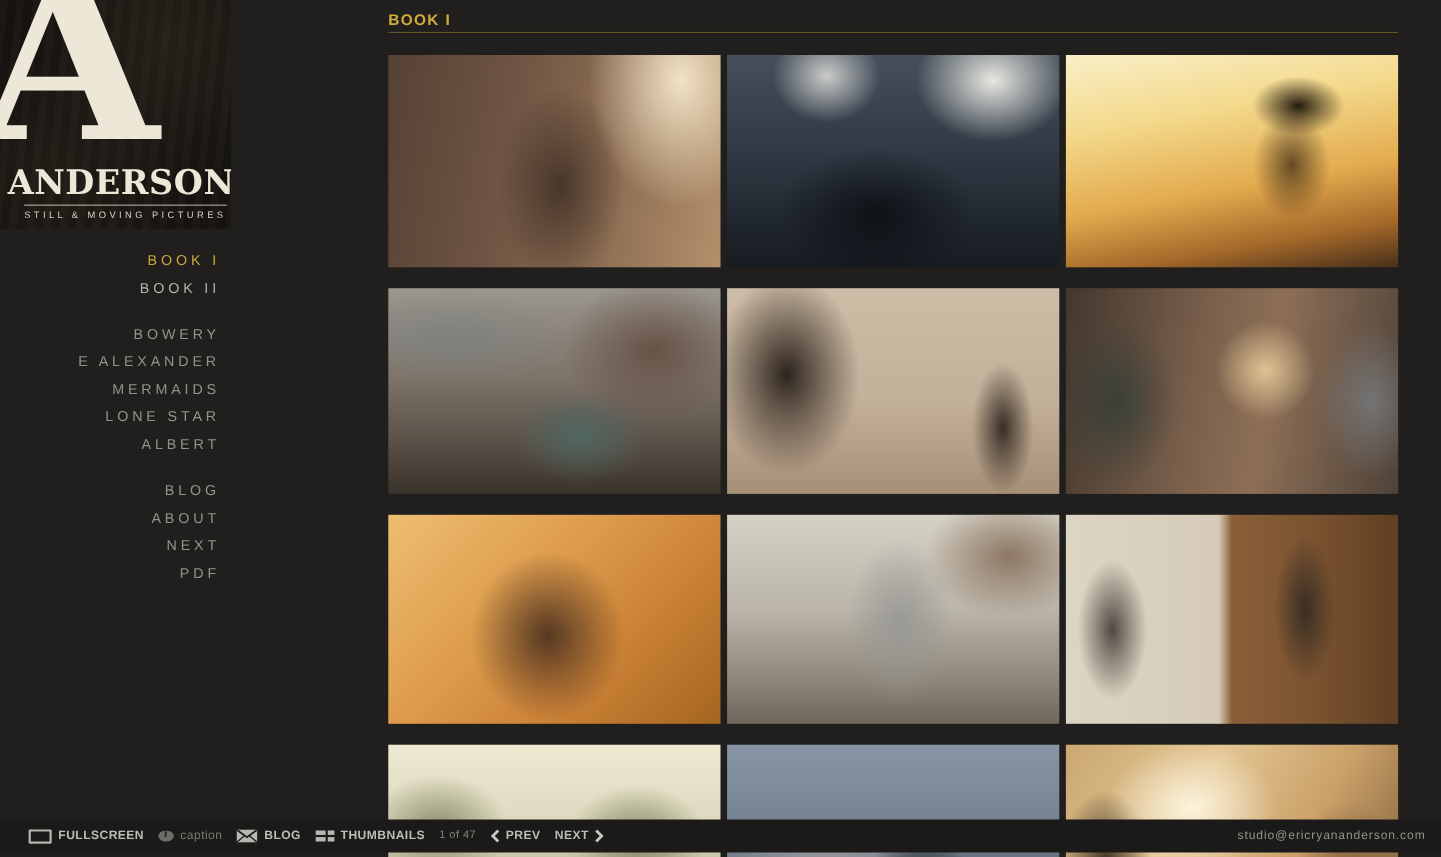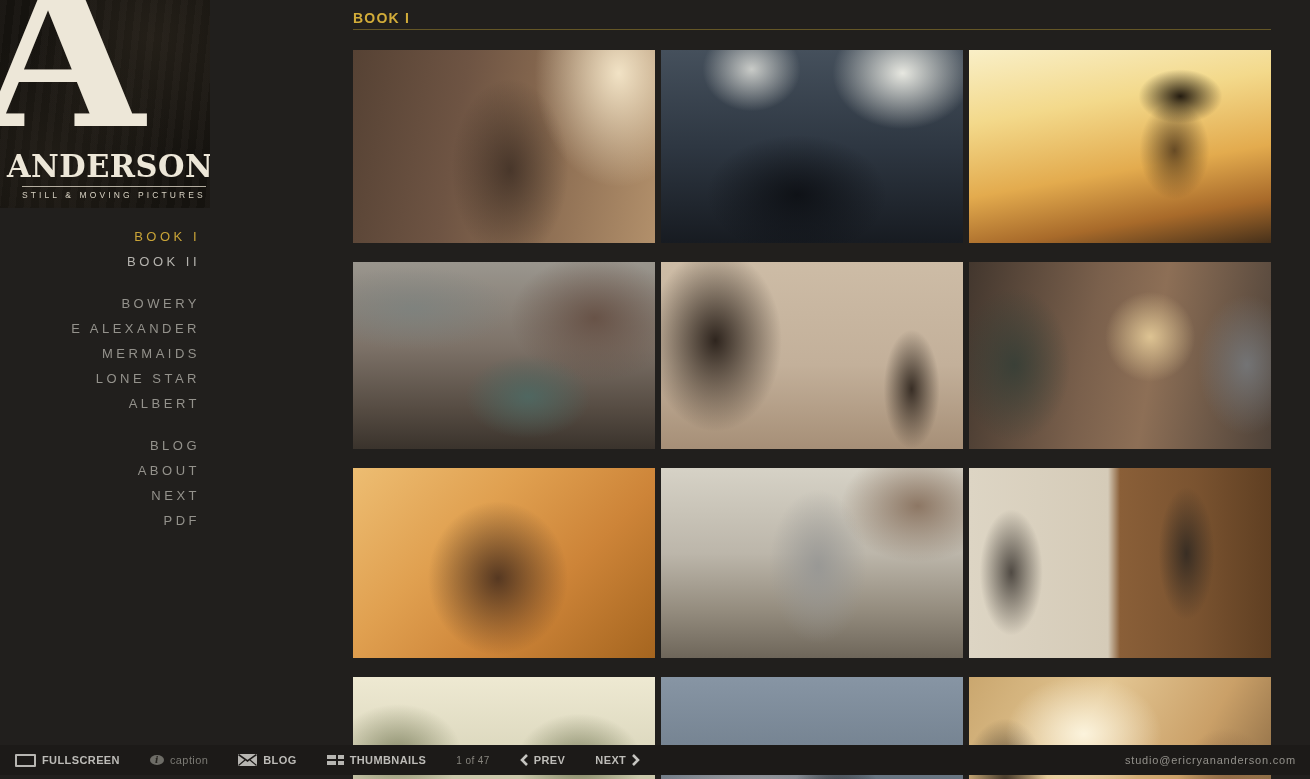--- a/index.html
+++ b/index.html
@@ -92,21 +92,21 @@
     linear-gradient(180deg,#8795a4 0%,#72808e 45%,#515c66 70%,#262b31 100%);}
   .ph12{background:
     radial-gradient(ellipse 120px 90px at 38% 30%,rgba(252,244,222,.98),transparent 65%),
     radial-gradient(ellipse 60px 90px at 12% 55%,rgba(40,32,24,.85),transparent 70%),
     radial-gradient(ellipse 70px 90px at 85% 60%,rgba(125,88,58,.7),transparent 70%),
     linear-gradient(120deg,#caa76f 0%,#e3c693 35%,#caa068 65%,#6f5334 100%);}
 
   
   .footer{position:absolute;left:0;top:745px;width:1310px;height:30px;background:#1c1a18;
           z-index:5;display:flex;align-items:center;justify-content:space-between;}
-  .footer-left{display:flex;align-items:center;padding-left:15px;gap:17px;}
+  .footer-left{display:flex;align-items:flex-start;padding-left:26px;}
   .control{display:inline-flex;align-items:center;gap:6px;cursor:pointer;margin-right:13px;
            font-size:11px;font-weight:bold;letter-spacing:.4px;color:#bdbcb8;white-space:nowrap;}
   .control.dim{color:#7b7a74;font-weight:normal;}
   .icon-fullscreen{display:inline-block;width:17px;height:9px;border:2px solid #b7b6b2;border-radius:1px;}
   .icon-caption{display:inline-flex;align-items:center;justify-content:center;width:14px;height:10px;
                 border-radius:50%;background:#6e6d67;color:#26241f;font-family:"DejaVu Serif",serif;
                 font-style:italic;font-weight:bold;font-size:9px;line-height:1;}
   .icon-thumbs{display:grid;grid-template-columns:9px 6px;grid-template-rows:4px 4px;gap:2px;}
   .icon-thumbs i{background:#b7b6b2;display:block;}
   .chev{display:inline-flex;align-items:center;}

